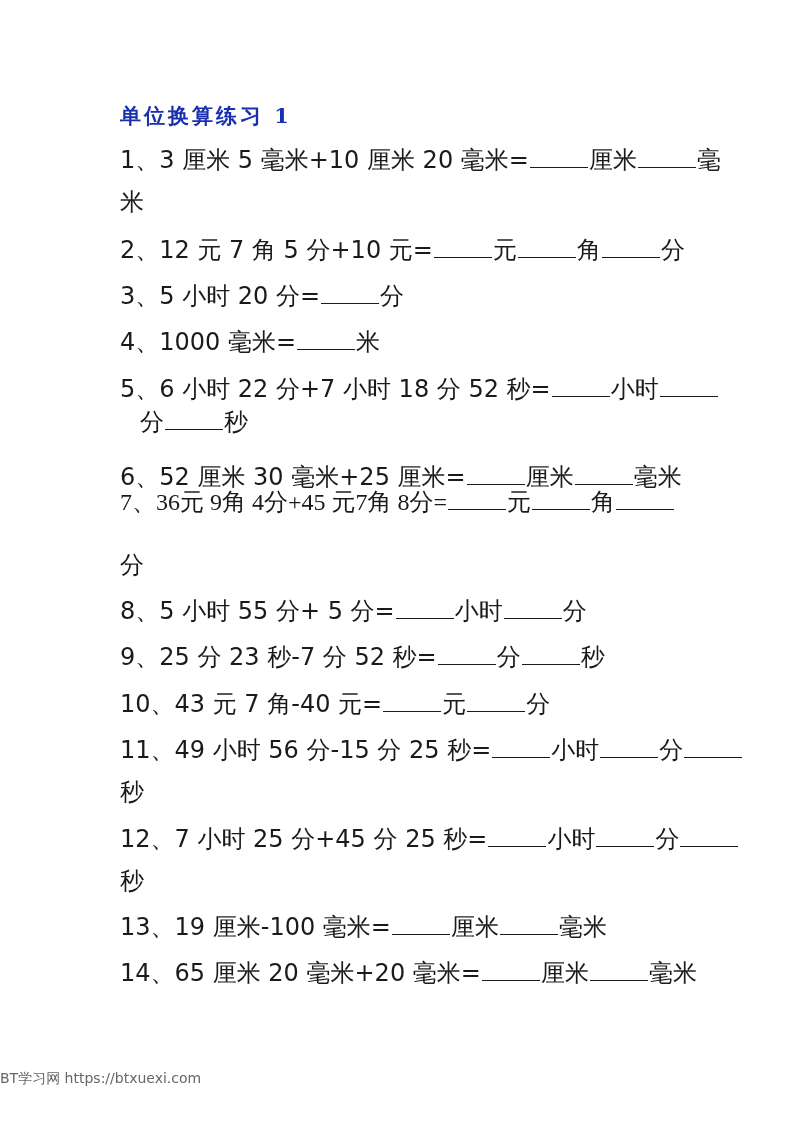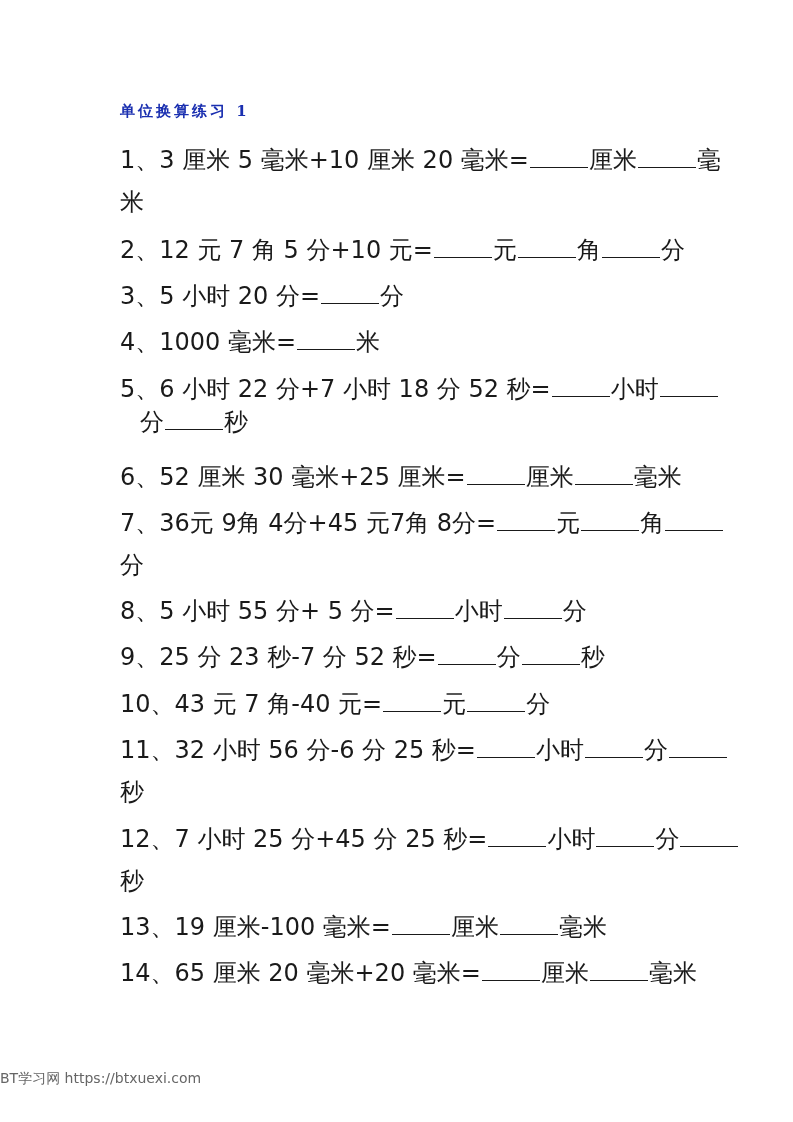--- a/index.html
+++ b/index.html
@@ -12,21 +12,21 @@
       height: 1122px;
       position: relative;
       overflow: hidden;
       font-family: "DejaVu Sans", "Liberation Sans", sans-serif;
       color: #1a1a1a;
     }
     .page-title {
       position: absolute;
       left: 120px;
       top: 102px;
-      font-size: 15px;
+      font-size: 21px;
       font-weight: bold;
       color: #1a2fb0;
       letter-spacing: 3px;
       font-family: "DejaVu Serif", "Liberation Serif", serif;
     }
     .problem-list {
       position: absolute;
       left: 120px;
       top: 0;
       width: 560px;
@@ -65,26 +65,26 @@
 
 <div class="problem-list" id="problem-list">
     <div class="line" style="top: 146px;"><span>1、</span><span>3 厘米 5 毫米+10 厘米 20 毫米=</span><span class="blank"></span><span>厘米</span><span class="blank"></span><span>毫</span></div>
     <div class="line" style="top: 188px;"><span>米</span></div>
     <div class="line" style="top: 236px;"><span>2、</span><span>12 元 7 角 5 分+10 元=</span><span class="blank"></span><span>元</span><span class="blank"></span><span>角</span><span class="blank"></span><span>分</span></div>
     <div class="line" style="top: 282px;"><span>3、</span><span>5 小时 20 分=</span><span class="blank"></span><span>分</span></div>
     <div class="line" style="top: 328px;"><span>4、</span><span>1000 毫米=</span><span class="blank"></span><span>米</span></div>
     <div class="line" style="top: 375px;"><span>5、</span><span>6 小时 22 分+7 小时  18 分 52 秒=</span><span class="blank"></span><span>小时</span><span class="blank"></span></div>
     <div class="line" style="top: 408px; margin-left: 20px;"><span>分</span><span class="blank"></span><span>秒</span></div>
     <div class="line" style="top: 463px;"><span>6、</span><span>52 厘米 30 毫米+25 厘米=</span><span class="blank"></span><span>厘米</span><span class="blank"></span><span>毫米</span></div>
-    <div class="line" style="top: 509px;"><span>7、</span><span>36元 9角 4分+45 元7角  8分=</span><span class="blank"></span><span>元</span><span class="blank"></span><span>角</span><span class="blank"></span></div>
+    <div class="line" style="top: 488px; font-family: Liberation Serif, serif;"><span>7、</span><span>36元 9角 4分+45 元7角  8分=</span><span class="blank"></span><span>元</span><span class="blank"></span><span>角</span><span class="blank"></span></div>
     <div class="line" style="top: 551px;"><span>分</span></div>
     <div class="line" style="top: 597px;"><span>8、</span><span>5 小时 55 分+ 5 分=</span><span class="blank"></span><span>小时</span><span class="blank"></span><span>分</span></div>
     <div class="line" style="top: 643px;"><span>9、</span><span>25 分 23 秒-7 分 52 秒=</span><span class="blank"></span><span>分</span><span class="blank"></span><span>秒</span></div>
     <div class="line" style="top: 690px;"><span>10、</span><span>43 元 7 角-40 元=</span><span class="blank"></span><span>元</span><span class="blank"></span><span>分</span></div>
-    <div class="line" style="top: 736px;"><span>11、</span><span>32 小时 56 分-6 分 25 秒=</span><span class="blank"></span><span>小时</span><span class="blank"></span><span>分</span><span class="blank"></span></div>
+    <div class="line" style="top: 736px;"><span>11、</span><span>49 小时 56 分-15 分 25 秒=</span><span class="blank"></span><span>小时</span><span class="blank"></span><span>分</span><span class="blank"></span></div>
     <div class="line" style="top: 778px;"><span>秒</span></div>
     <div class="line" style="top: 825px;"><span>12、</span><span>7 小时 25 分+45 分 25 秒=</span><span class="blank"></span><span>小时</span><span class="blank"></span><span>分</span><span class="blank"></span></div>
     <div class="line" style="top: 867px;"><span>秒</span></div>
     <div class="line" style="top: 913px;"><span>13、</span><span>19 厘米-100 毫米=</span><span class="blank"></span><span>厘米</span><span class="blank"></span><span>毫米</span></div>
     <div class="line" style="top: 959px;"><span>14、</span><span>65 厘米 20 毫米+20 毫米=</span><span class="blank"></span><span>厘米</span><span class="blank"></span><span>毫米</span></div>
   </div>
 
 <div class="footer">BT学习网 https://btxuexi.com</div>
 
 </body></html>

